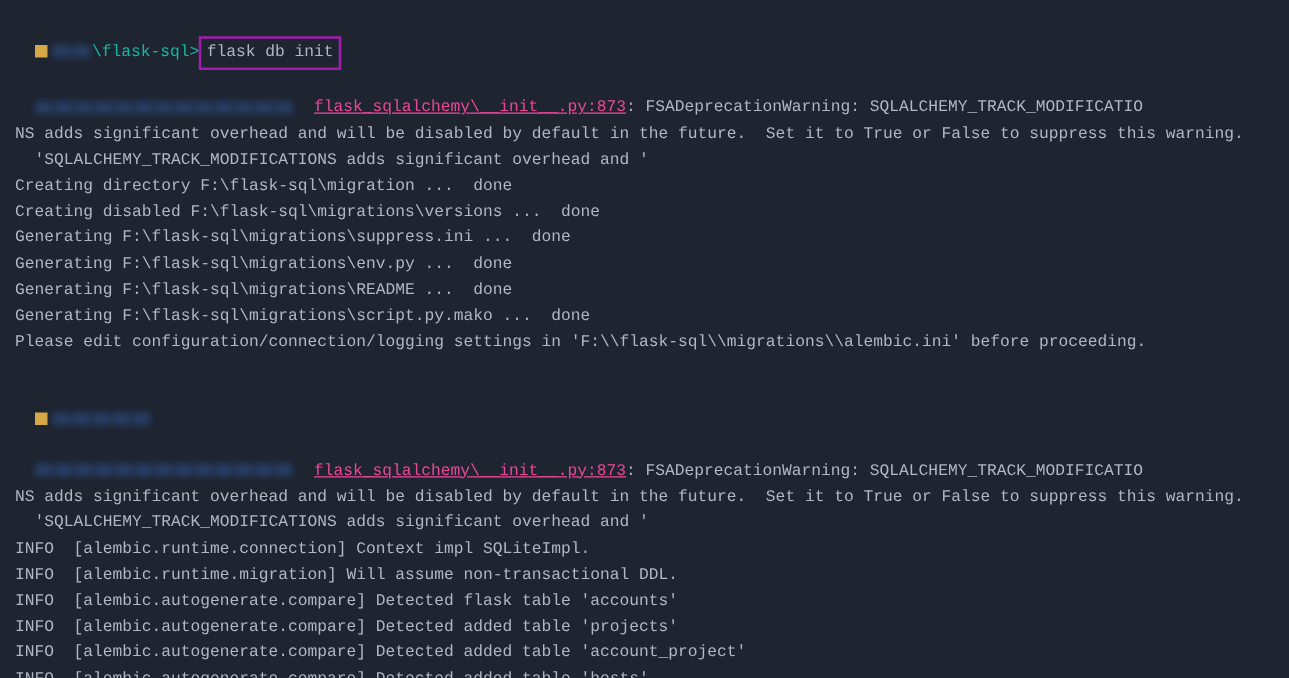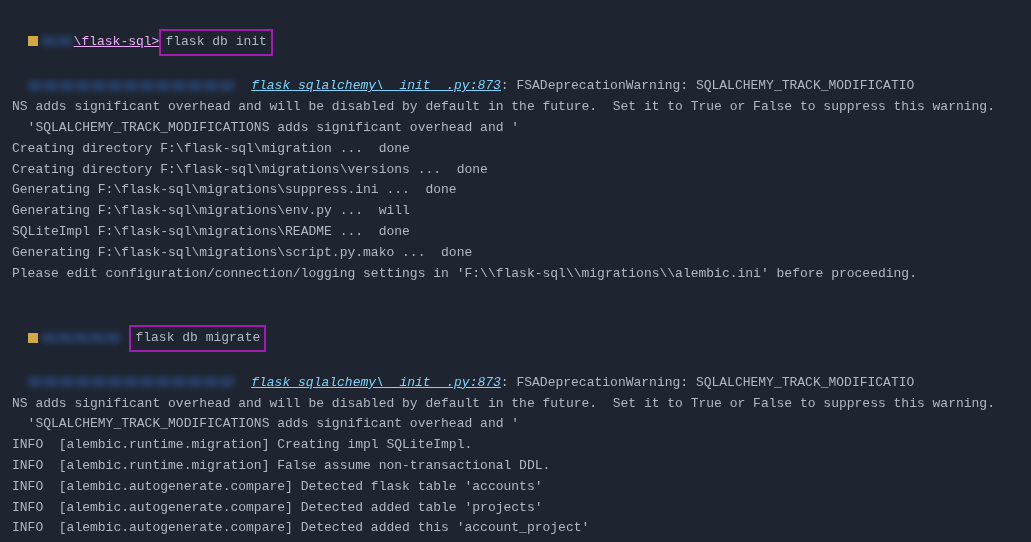--- a/index.html
+++ b/index.html
@@ -15,33 +15,31 @@
       line-height: 1.6;
       padding: 8px 12px;
       width: 1031px;
       overflow: hidden;
     }
     .line {
       white-space: pre;
       min-height: 20px;
     }
     .prompt-path {
-      color: #f0abfc;
-      text-decoration: underline;
+      color: #14b8a6;
     }
     .highlight-box {
       border: 2px solid #a21caf;
       padding: 1px 4px;
       display: inline-block;
       font-family: Liberation Mono, monospace;
     }
     .link {
-      color: #7dd3fc;
+      color: #ec4899;
       text-decoration: underline;
-      font-style: italic;
     }
     .icon-square {
       display: inline-block;
       width: 10px;
       height: 10px;
       background: #d4a844;
       margin-right: 4px;
       vertical-align: middle;
     }
     .blue-bar {
@@ -65,35 +63,35 @@
 
 <div class="line">
   <span class="icon-square"></span><span class="blurred"><span class="blue-bar"></span><span class="blue-bar"></span></span><span class="prompt-path">\flask-sql&gt;</span><span class="highlight-box"><span>flask db init</span></span>
 </div>
 <div class="line">
   <span class="blurred"><span class="blue-bar"></span><span class="blue-bar"></span><span class="blue-bar"></span><span class="blue-bar"></span><span class="blue-bar"></span><span class="blue-bar"></span><span class="blue-bar"></span><span class="blue-bar"></span><span class="blue-bar"></span><span class="blue-bar"></span><span class="blue-bar"></span><span class="blue-bar"></span><span class="blue-bar"></span></span>  <span class="link">flask_sqlalchemy\__init__.py:873</span><span>: FSADeprecationWarning: SQLALCHEMY_TRACK_MODIFICATIO</span>
 </div>
 <div class="line">NS adds significant overhead and will be disabled by default in the future.  Set it to True or False to suppress this warning.</div>
 <div class="line">  'SQLALCHEMY_TRACK_MODIFICATIONS adds significant overhead and '</div>
 <div class="line">Creating directory F:\flask-sql\migration ...  done</div>
-<div class="line">Creating directory F:\flask-sql\migrations\versions ...  done</div>
+<div class="line">Creating disabled F:\flask-sql\migrations\versions ...  done</div>
 <div class="line">Generating F:\flask-sql\migrations\suppress.ini ...  done</div>
-<div class="line">Generating F:\flask-sql\migrations\env.py ...  will</div>
-<div class="line">SQLiteImpl F:\flask-sql\migrations\README ...  done</div>
+<div class="line">Generating F:\flask-sql\migrations\env.py ...  done</div>
+<div class="line">Generating F:\flask-sql\migrations\README ...  done</div>
 <div class="line">Generating F:\flask-sql\migrations\script.py.mako ...  done</div>
 <div class="line">Please edit configuration/connection/logging settings in 'F:\\flask-sql\\migrations\\alembic.ini' before proceeding.</div>
 
 <div class="section-gap"></div>
 
 <div class="line">
-  <span class="icon-square"></span><span class="blurred"><span class="blue-bar"></span><span class="blue-bar"></span><span class="blue-bar"></span><span class="blue-bar"></span><span class="blue-bar"></span></span> <span class="highlight-box"><span>flask db migrate</span></span>
+  <span class="icon-square"></span><span class="blurred"><span class="blue-bar"></span><span class="blue-bar"></span><span class="blue-bar"></span><span class="blue-bar"></span><span class="blue-bar"></span></span> 
 </div>
 <div class="line">
   <span class="blurred"><span class="blue-bar"></span><span class="blue-bar"></span><span class="blue-bar"></span><span class="blue-bar"></span><span class="blue-bar"></span><span class="blue-bar"></span><span class="blue-bar"></span><span class="blue-bar"></span><span class="blue-bar"></span><span class="blue-bar"></span><span class="blue-bar"></span><span class="blue-bar"></span><span class="blue-bar"></span></span>  <span class="link">flask_sqlalchemy\__init__.py:873</span><span>: FSADeprecationWarning: SQLALCHEMY_TRACK_MODIFICATIO</span>
 </div>
 <div class="line">NS adds significant overhead and will be disabled by default in the future.  Set it to True or False to suppress this warning.</div>
 <div class="line">  'SQLALCHEMY_TRACK_MODIFICATIONS adds significant overhead and '</div>
-<div class="line">INFO  [alembic.runtime.migration] Creating impl SQLiteImpl.</div>
-<div class="line">INFO  [alembic.runtime.migration] False assume non-transactional DDL.</div>
+<div class="line">INFO  [alembic.runtime.connection] Context impl SQLiteImpl.</div>
+<div class="line">INFO  [alembic.runtime.migration] Will assume non-transactional DDL.</div>
 <div class="line">INFO  [alembic.autogenerate.compare] Detected flask table 'accounts'</div>
 <div class="line">INFO  [alembic.autogenerate.compare] Detected added table 'projects'</div>
-<div class="line">INFO  [alembic.autogenerate.compare] Detected added this 'account_project'</div>
+<div class="line">INFO  [alembic.autogenerate.compare] Detected added table 'account_project'</div>
 <div class="line">INFO  [alembic.autogenerate.compare] Detected added table 'hosts'</div>
 
 </body></html>

